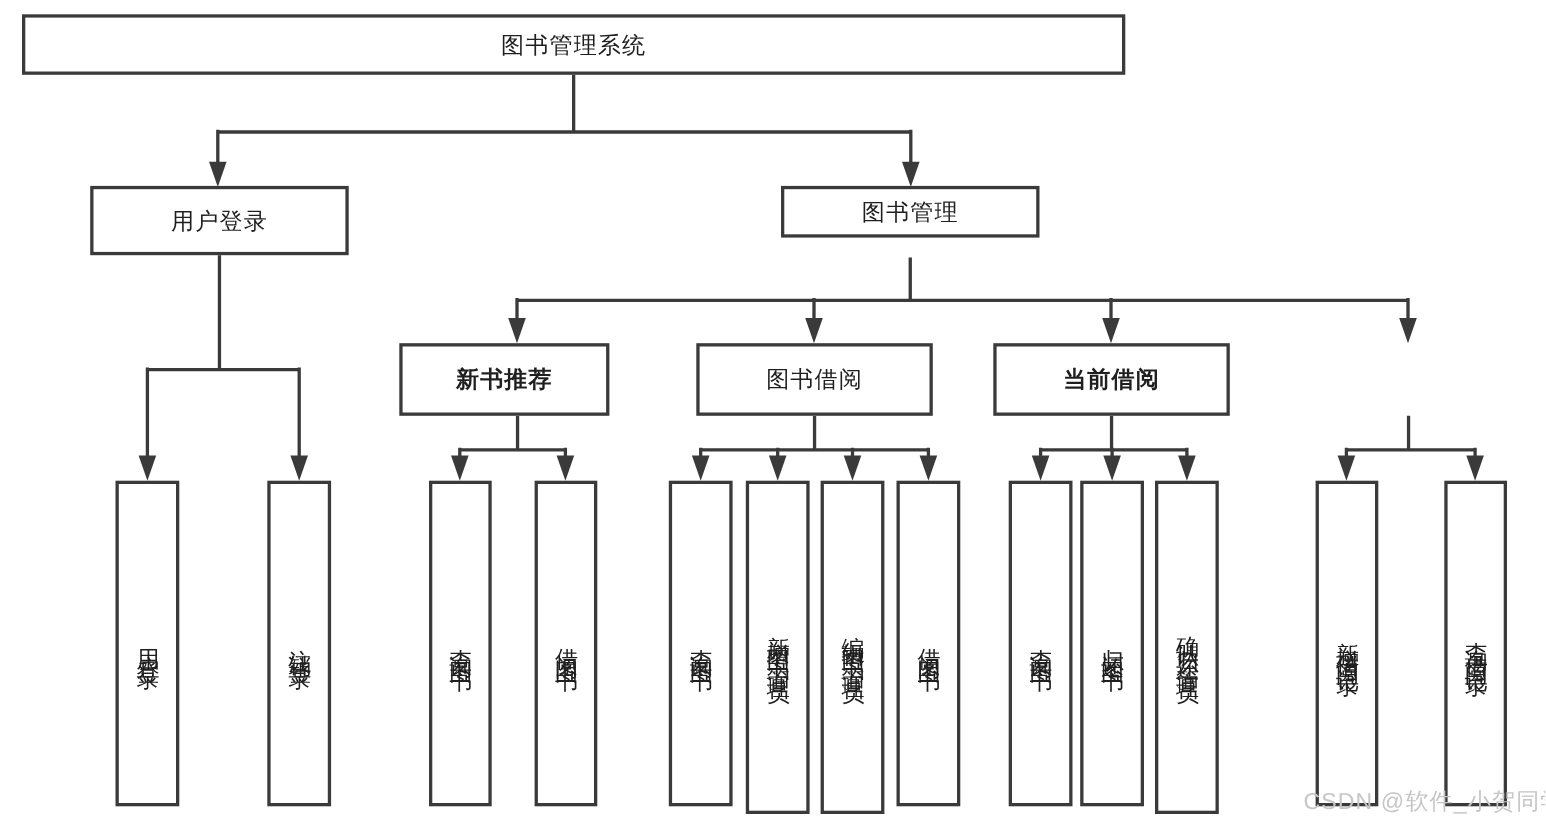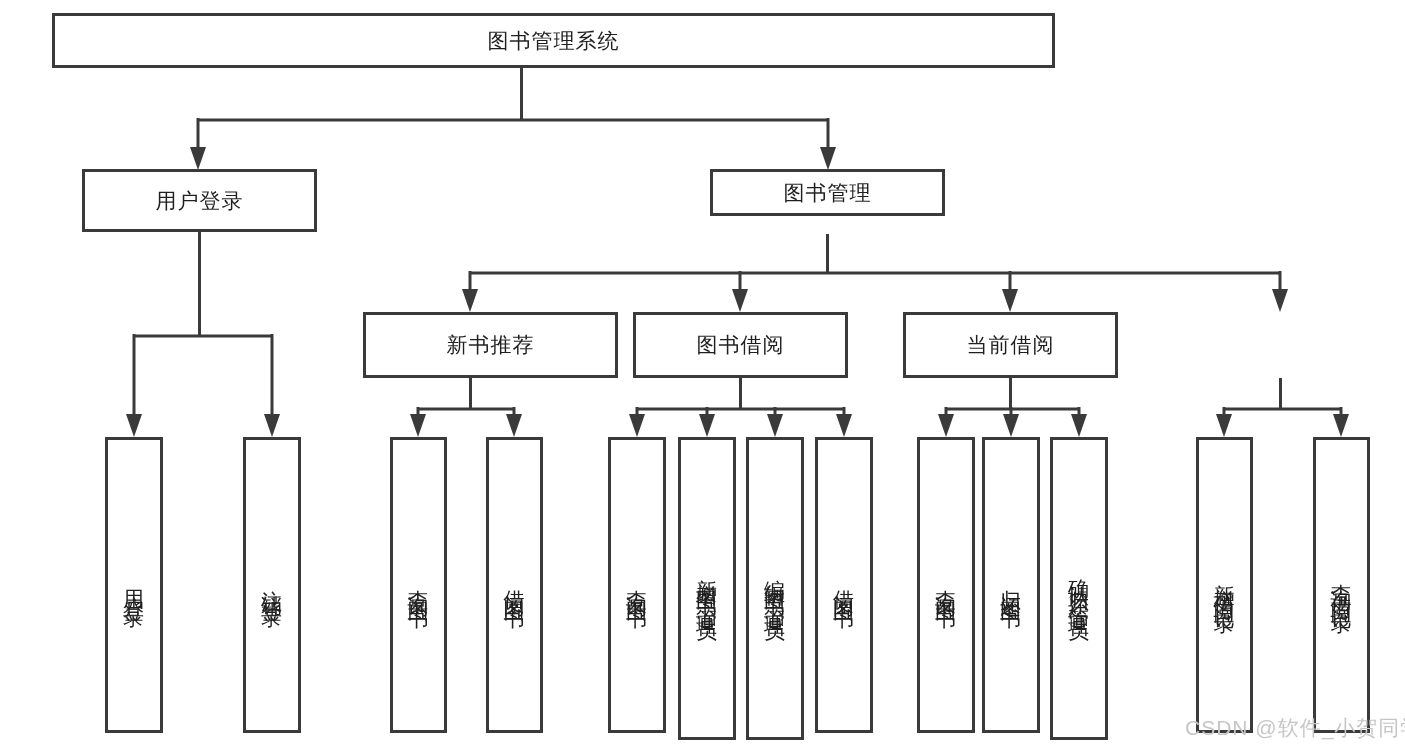--- a/index.html
+++ b/index.html
@@ -99,38 +99,38 @@
 
       <polygon points="938,414 954,414 946,437"></polygon>
       <polygon points="1003,414 1019,414 1011,437"></polygon>
       <polygon points="1071,414 1087,414 1079,437"></polygon>
 
       <polygon points="1216,414 1232,414 1224,437"></polygon>
       <polygon points="1333,414 1349,414 1341,437"></polygon>
     </g>
   </svg>
 
-  <div class="box" style="left:20px; top:13px; width:1003px; height:55px;margin-left:32px;">
+  <div class="box" style="left:20px; top:13px; width:1003px; height:55px;">
     <span>图书管理系统</span>
   </div>
 
   <div class="box" style="left:82px; top:169px; width:235px; height:63px;">
     <span>用户登录</span>
   </div>
   <div class="box" style="left:710px; top:169px; width:235px; height:47px;">
     <span>图书管理</span>
   </div>
 
-  <div class="box" style="left:363px; top:312px; width:255px; height:66px;">
+  <div class="box" style="left:363px; top:312px; width:191px; height:66px;font-weight:bold;">
     <span>新书推荐</span>
   </div>
   <div class="box" style="left:633px; top:312px; width:215px; height:66px;">
     <span>图书借阅</span>
   </div>
-  <div class="box" style="left:903px; top:312px; width:215px; height:66px;">
+  <div class="box" style="left:903px; top:312px; width:215px; height:66px;font-weight:bold;">
     <span>当前借阅</span>
   </div>
 
   <div class="vbox" style="left:105px; top:437px; width:58px; height:296px;">
     <span class="vtext">用户登录</span>
   </div>
   <div class="vbox" style="left:243px; top:437px; width:58px; height:296px;">
     <span class="vtext">注销登录</span>
   </div>
 

